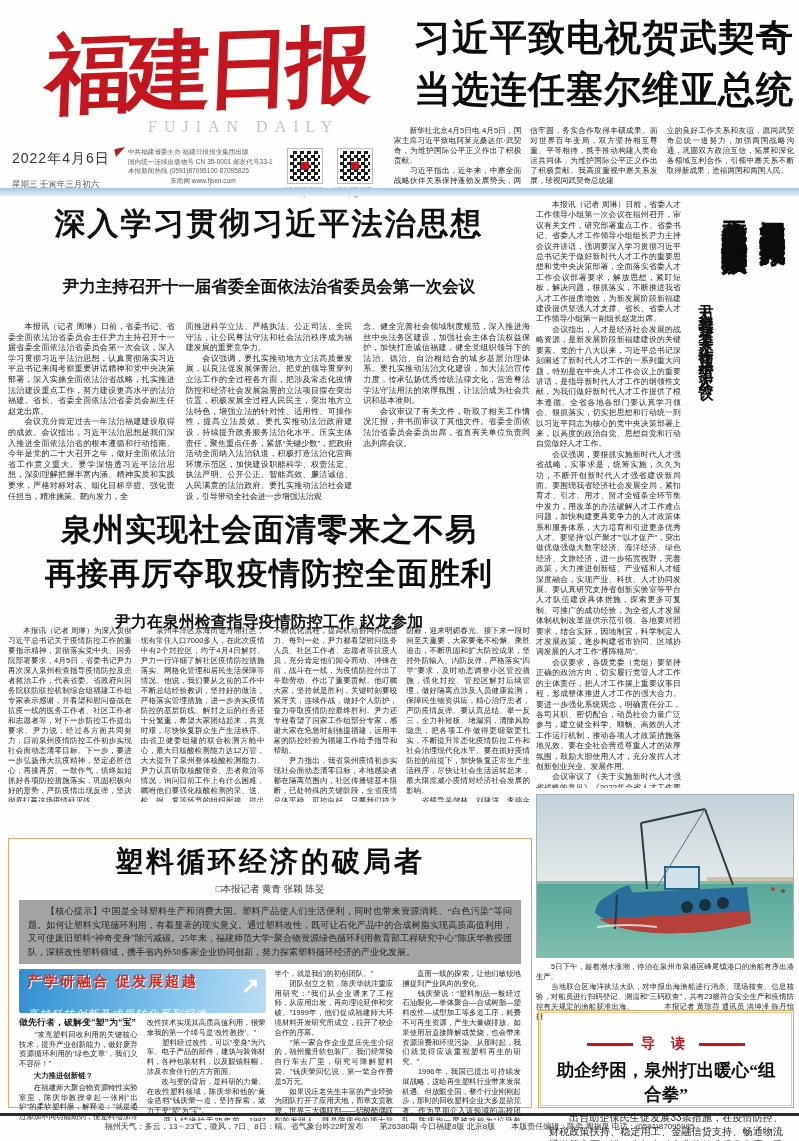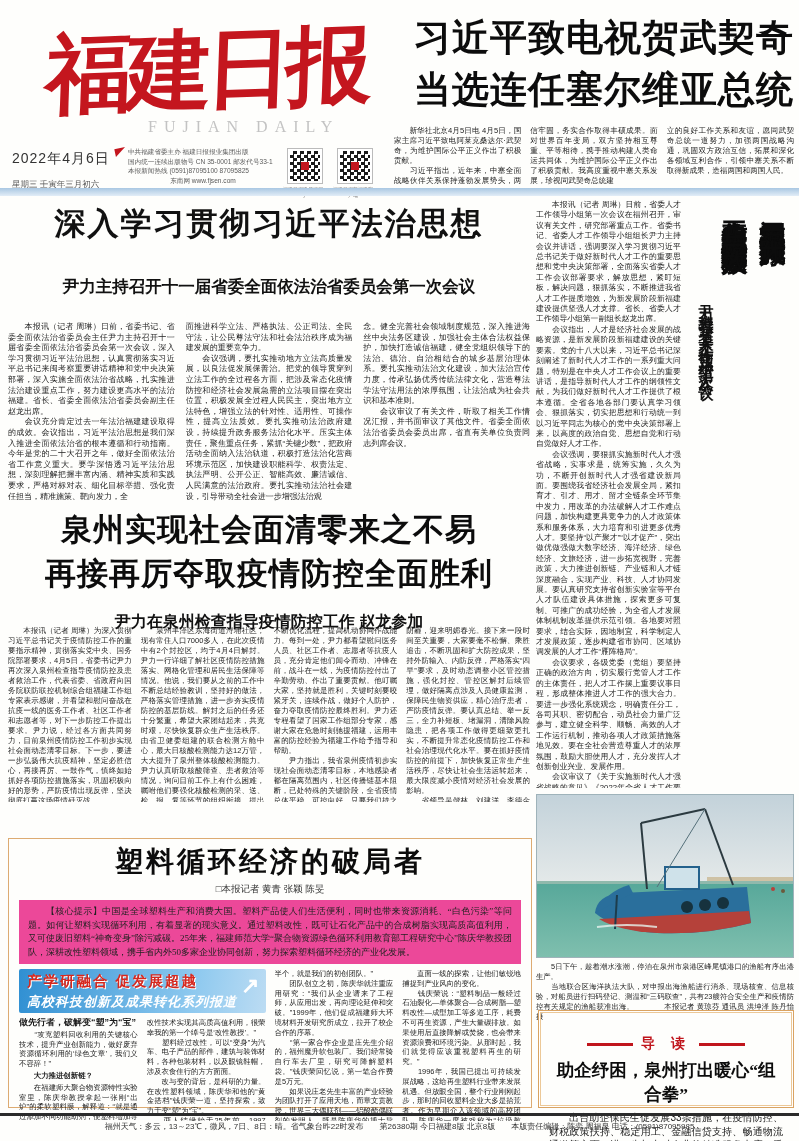--- a/index.html
+++ b/index.html
@@ -75,28 +75,28 @@
   .dd-head{text-align:center;font-family:"Liberation Serif",serif;font-weight:900;
            font-size:17.5px;margin-top:5px;color:#0c0c0c;}
   .dd-body{font-size:10px;line-height:13.5px;margin-top:5px;text-indent:2em;color:#222;}
 
   
   .feature{left:8px;top:838px;width:524px;height:270px;border:1px solid #ddab72;
            box-sizing:border-box;padding:4px 10px;}
   .f-title{text-align:center;font-family:"Liberation Serif",serif;font-weight:900;
            font-size:28px;letter-spacing:3px;color:#0c0c0c;}
   .f-by{text-align:center;font-size:9.5px;color:#333;margin-top:2px;}
-  .f-tip{background:#ec4899;font-family:"Liberation Serif",serif;font-size:9px;
+  .f-tip{background:#a3a3a3;font-family:"Liberation Serif",serif;font-size:9px;
          line-height:13.5px;color:#222;padding:5px 9px;margin-top:4px;text-indent:2em;}
   .f-cols{display:flex;gap:9px;margin-top:5px;height:152px;overflow:hidden;}
   .f-half{flex:1;display:flex;flex-direction:column;}
   .f-banner{height:44px;border-radius:2px;background:linear-gradient(100deg,#2f8fd2,#8ec9ef 70%,#bcdcf3);
             position:relative;margin-bottom:5px;padding:3px 8px;box-sizing:border-box;}
   .f-b1{color:#d7281e;font-weight:900;font-size:14.5px;letter-spacing:2px;text-shadow:1px 1px 0 #fff;}
-  .f-b2{color:#fff;font-style:italic;font-size:13px;letter-spacing:1px;margin-top:2px;font-weight:bold;}
+  .f-b2{color:#fff;font-style:italic;font-size:11px;letter-spacing:1px;margin-top:16px;}
   .f-arrow{position:absolute;right:6px;top:4px;color:#fff;font-size:22px;font-weight:900;}
   .f-2col{display:flex;gap:9px;flex:1;overflow:hidden;}
   .f-2col>div{flex:1;font-size:7.4px;line-height:9.8px;overflow:hidden;}
   .f-h{font-weight:900;font-size:9px;margin-bottom:2px;}
   .f-q{font-weight:700;margin:2px 0;}
 
   
   .frule{left:0;top:1113px;width:799px;height:3px;background:#2b2b2b;}
   .ftext{left:0;top:1121px;width:799px;text-align:center;font-size:8px;color:#333;}
 </style>

